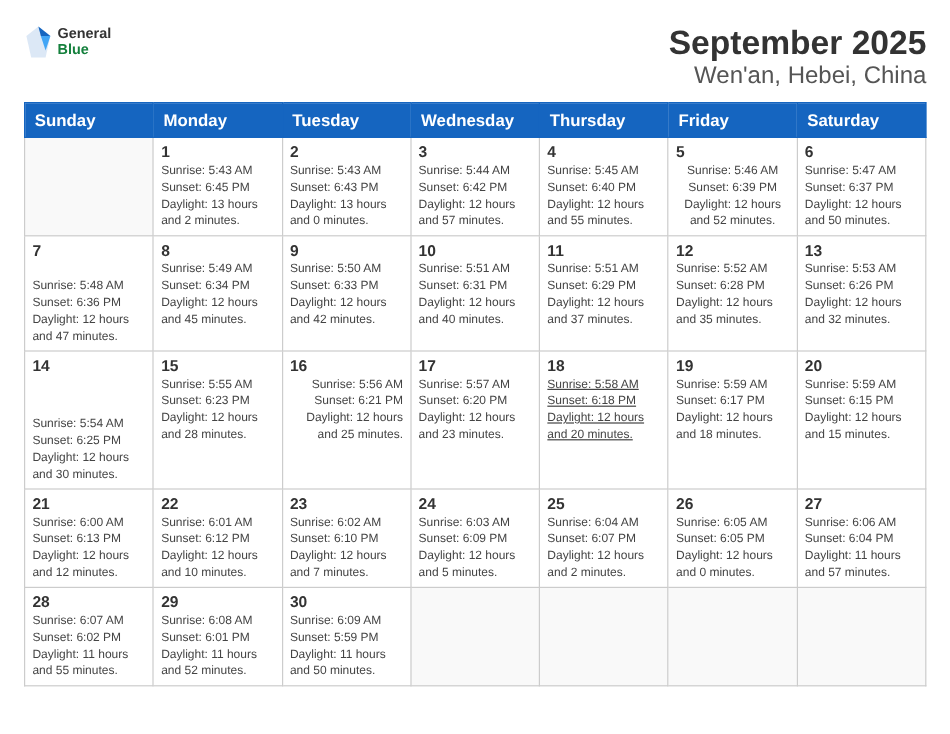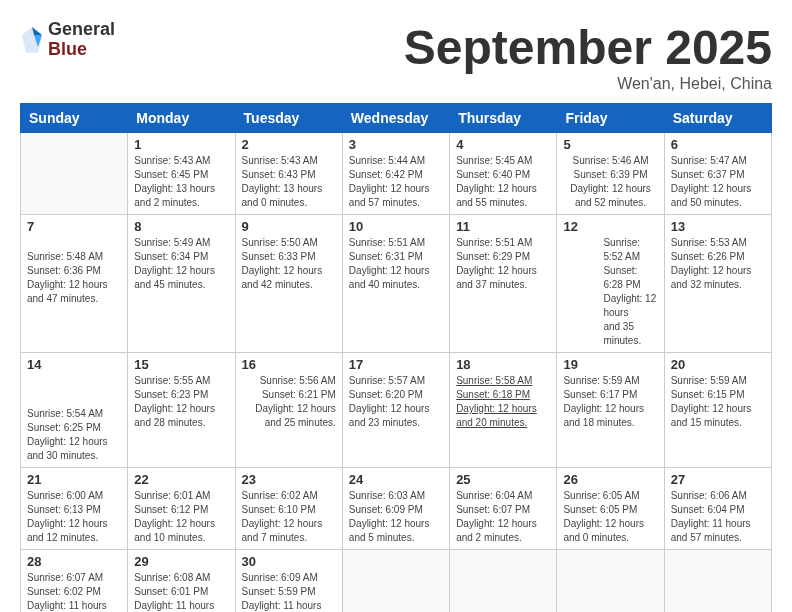--- a/index.html
+++ b/index.html
@@ -17,40 +17,40 @@
       margin-bottom: 10px;
     }
     .logo {
       display: flex;
       align-items: center;
       gap: 4px;
     }
     .logo-text {
       display: flex;
       flex-direction: column;
-      font-size: 18px;
+      font-size: 12px;
       font-weight: bold;
       line-height: 1.1;
     }
     .logo-general { color: #333; }
-    .logo-blue { color: #7f1d1d; }
+    .logo-blue { color: #15803d; }
     .logo-icon {
       width: 24px;
       height: 30px;
     }
     .title-block {
       text-align: right;
     }
     .month-title {
-      font-size: 48px;
+      font-size: 28px;
       font-weight: bold;
       color: #333;
     }
     .location {
-      font-size: 16px;
+      font-size: 20px;
       color: #555;
     }
     .calendar {
       width: 100%;
       border-collapse: collapse;
       border: 1px solid #ccc;
     }
     .calendar th {
       background-color: #1565c0;
       color: #fff;
@@ -192,21 +192,21 @@
         </td>
         <td>
           <div class="day-number">11</div>
           <div class="day-info" style="white-space: pre-line;">Sunrise: 5:51 AM
 Sunset: 6:29 PM
 Daylight: 12 hours
 and 37 minutes.</div>
         </td>
         <td>
           <div class="day-number">12</div>
-          <div class="day-info" style="white-space: pre-line; margin-left: 40px;">Sunrise: 5:52 AM
+          <div class="day-info" style="white-space: pre-line;">Sunrise: 5:52 AM
 Sunset: 6:28 PM
 Daylight: 12 hours
 and 35 minutes.</div>
         </td>
         <td>
           <div class="day-number">13</div>
           <div class="day-info" style="white-space: pre-line;">Sunrise: 5:53 AM
 Sunset: 6:26 PM
 Daylight: 12 hours
 and 32 minutes.</div>

